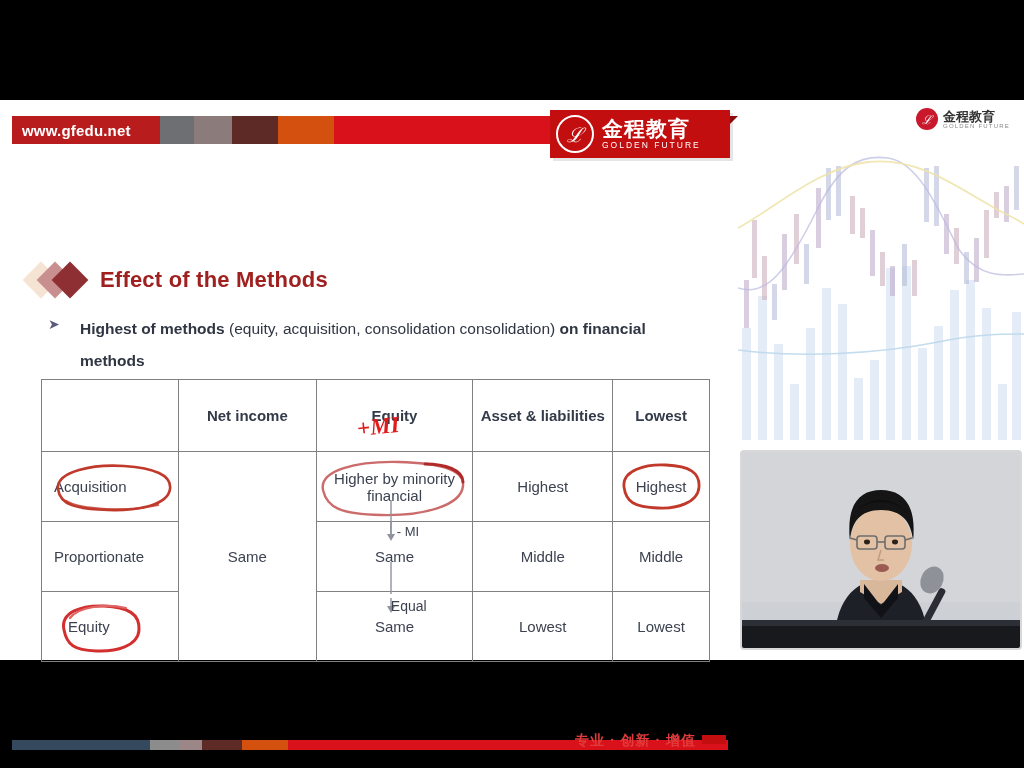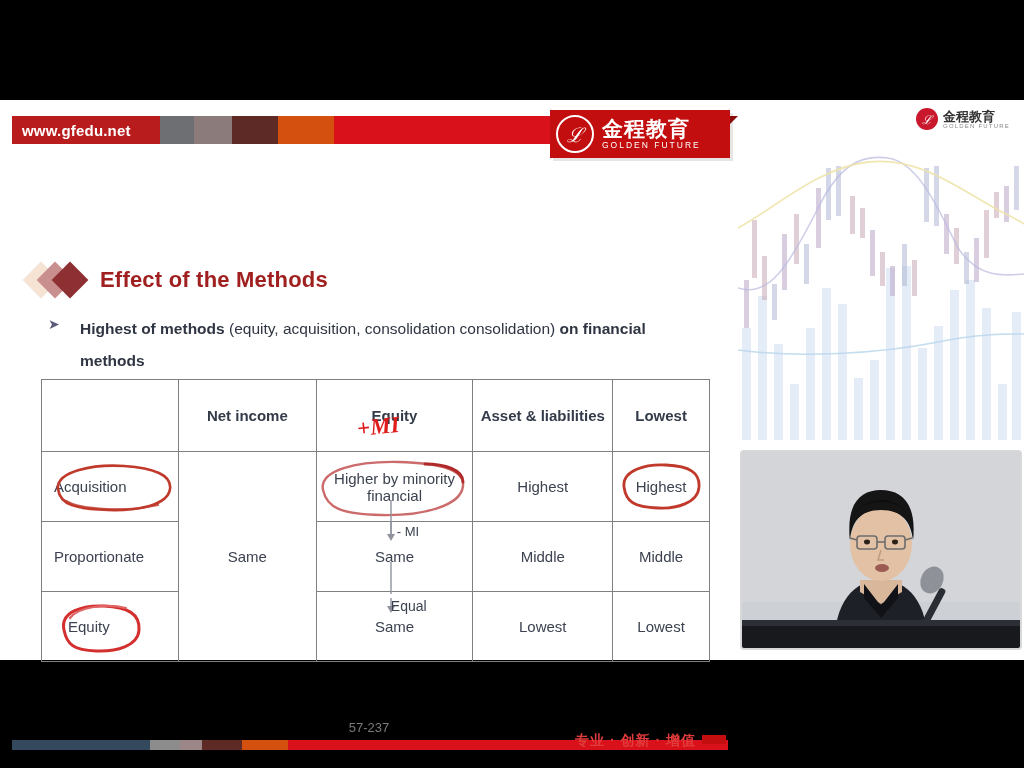--- a/index.html
+++ b/index.html
@@ -241,21 +241,20 @@
                 <path d="M6,8 L10,15 L14,8 Z" fill="#8f939c"></path>
               </svg>
               <span class="ink" style="left:74px; top:6px; color:#3c4250; font-size:14px;">Equal</span>
             </td>
             <td class="c3">Lowest</td>
             <td class="c4">Lowest</td>
           </tr>
         </tbody>
       </table>
 
-      <div id="pageno">57-237</div>
       <div id="footer-bar">
         <div class="swatch" style="width:138px;background:#34495e;height:10px;"></div>
         <div class="swatch" style="width:30px;background:#8c8c8c;height:10px;"></div>
         <div class="swatch" style="width:22px;background:#9b8787;height:10px;"></div>
         <div class="swatch" style="width:40px;background:#5e2a26;height:10px;"></div>
         <div class="swatch" style="width:46px;background:#d4500f;height:10px;"></div>
         <div class="swatch" style="flex:1;background:#d8111a;height:10px;"></div>
       </div>
       <div id="tagline">专业 · 创新 · 增值</div>
       <div id="tag-block"></div>

